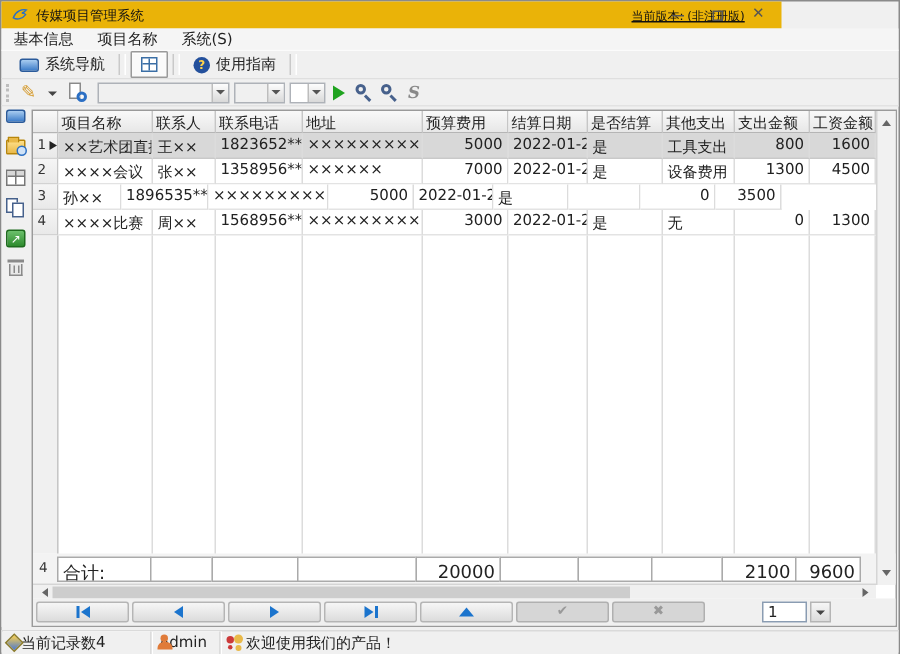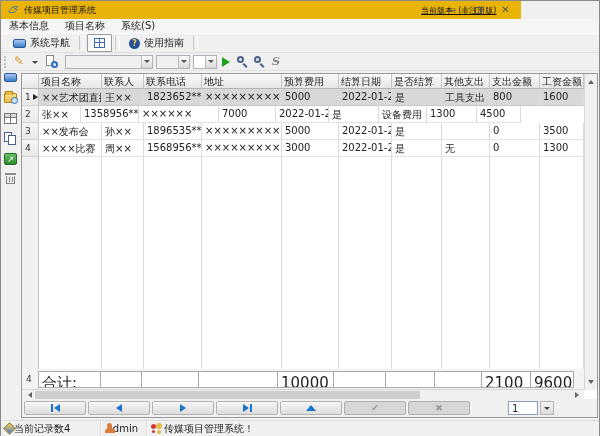--- a/index.html
+++ b/index.html
@@ -82,28 +82,28 @@
   .grid-cols { display:flex; }
   .ci { width:17px; flex:0 0 auto; }
   .c0{width:63px} .c1{width:42px} .c2{width:58px} .c3{width:80px} .c4{width:57px}
   .c5{width:53px} .c6{width:50px} .c7{width:48px} .c8{width:50px} .c9{width:44px}
   .hdr { height:15px; }
   .hdr .cell { background:linear-gradient(#f9f9f9,#e7e7e7); border-right:1px solid #c6c6c6; border-bottom:1px solid #b5b5b5; font-size:10px; padding:1px 2px 0; white-space:nowrap; overflow:hidden; color:#222; }
   .row { height:17px; }
   .row .cell { border-right:1px solid #dcdcdc; border-bottom:1px solid #e3e3e3; font-size:10px; padding:2px 3px 0; white-space:nowrap; overflow:hidden; background:#fff; }
   .row .ind { background:linear-gradient(#f5f5f5,#e9e9e9); border-right:1px solid #c6c6c6; border-bottom:1px solid #d2d2d2; font-size:9px; color:#333; display:flex; align-items:center; padding:0 1px 0 3px; }
   .row.sel .cell { background:#d8d8d8; border-bottom-color:#c9c9c9; }
-  .num { }
+  .num { text-align:right; }
   .ptr { width:0; height:0; border:3px solid transparent; border-left:5px solid #222; margin-left:2px; }
   .filler { height:212px; }
   .filler .cell { border-right:1px solid #dcdcdc; height:100%; }
   .filler .ind { background:#f0f0f0; border-right:1px solid #c6c6c6; }
   .sumrow { height:20px; background:#f3f3f3; display:flex; align-items:center; }
   .sumrow .ind { width:17px; flex:0 0 auto; font-size:9px; color:#333; padding-left:4px; }
-  .sumbox { height:17px; background:#fff; border:1px solid #aaa; margin-left:-1px; font-size:15px; padding:2px 3px 0; white-space:nowrap; overflow:hidden; }
+  .sumbox { height:17px; background:#fff; border:1px solid #aaa; margin-left:-1px; font-size:12px; padding:2px 3px 0; white-space:nowrap; overflow:hidden; }
   
   .hscroll { position:relative; height:10px; width:562px; background:#f0f0f0; border-top:1px solid #d5d5d5; }
   .hs-btn { position:absolute; top:1px; width:12px; height:8px; display:flex; align-items:center; justify-content:center; }
   .hs-left { left:0; } .hs-right { right:0; }
   .tri-l-s { width:0;height:0;border:3px solid transparent;border-right:4px solid #666; }
   .tri-r-s { width:0;height:0;border:3px solid transparent;border-left:4px solid #666; }
   .hs-thumb { position:absolute; left:13px; top:1px; width:385px; height:8px; background:#cdcdcd; }
   
   .navigator { position:relative; height:18px; width:575px; background:#f0f0f0; display:flex; align-items:center; padding-left:2px; }
   .nav-btn { width:62px; height:14px; margin-right:2px; border:1px solid #b5b5b5; border-radius:2px; background:linear-gradient(#f6f6f6,#dcdcdc); display:flex; align-items:center; justify-content:center; gap:1px; }
@@ -271,36 +271,36 @@
       <div class="cell c6">是</div>
       <div class="cell c7">工具支出</div>
       <div class="cell c8 num">800</div>
       <div class="cell c9 num">1600</div>
     </div>
 
     <div class="grid-cols row">
       <div class="ind ci">
           <span>2</span>
         </div>
+      <div class="cell c0">××××会议</div>
       <div class="cell c1">张××</div>
       <div class="cell c2">1358956****</div>
       <div class="cell c3">××××××</div>
       <div class="cell c4 num">7000</div>
       <div class="cell c5">2022-01-24</div>
       <div class="cell c6">是</div>
       <div class="cell c7">设备费用</div>
       <div class="cell c8 num">1300</div>
       <div class="cell c9 num">4500</div>
     </div>
 
     <div class="grid-cols row">
       <div class="ind ci">
           <span>3</span>
         </div>
-      <div class="cell c0">××发布会</div>
       <div class="cell c1">孙××</div>
       <div class="cell c2">1896535****</div>
       <div class="cell c3">××××××××××</div>
       <div class="cell c4 num">5000</div>
       <div class="cell c5">2022-01-24</div>
       <div class="cell c6">是</div>
       <div class="cell c7"></div>
       <div class="cell c8 num">0</div>
       <div class="cell c9 num">3500</div>
     </div>
@@ -334,21 +334,21 @@
         <div class="cell c8"></div>
       <div class="cell c9"></div>
     </div>
 
     <div class="sumrow">
       <div class="ind">4</div>
       <div class="sumbox c0">合计:</div>
       <div class="sumbox c1"></div>
       <div class="sumbox c2"></div>
       <div class="sumbox c3"></div>
-      <div class="sumbox c4 num">10000</div>
+      <div class="sumbox c4 num">20000</div>
       <div class="sumbox c5"></div>
       <div class="sumbox c6"></div>
       <div class="sumbox c7"></div>
       <div class="sumbox c8 num">2100</div>
       <div class="sumbox c9 num">9600</div>
     </div>
 
     <div class="hscroll">
       <div class="hs-btn hs-left">
           <span class="tri-l-s"></span>
@@ -402,17 +402,17 @@
       <span class="ico-badge"></span>
       <span>当前记录数</span>
       <span>4</span>
     </div>
     <div class="sb-panel" style="width:46px;">
       <span class="ico-user"></span>
       <span>Admin</span>
     </div>
     <div class="sb-panel" style="border-right:none; box-shadow:none;">
       <span class="ico-people"></span>
-      <span>传媒项目管理系统！</span>
+      <span>欢迎使用我们的产品！</span>
     </div>
   </div>
 
 </div>
 
 </body></html>

